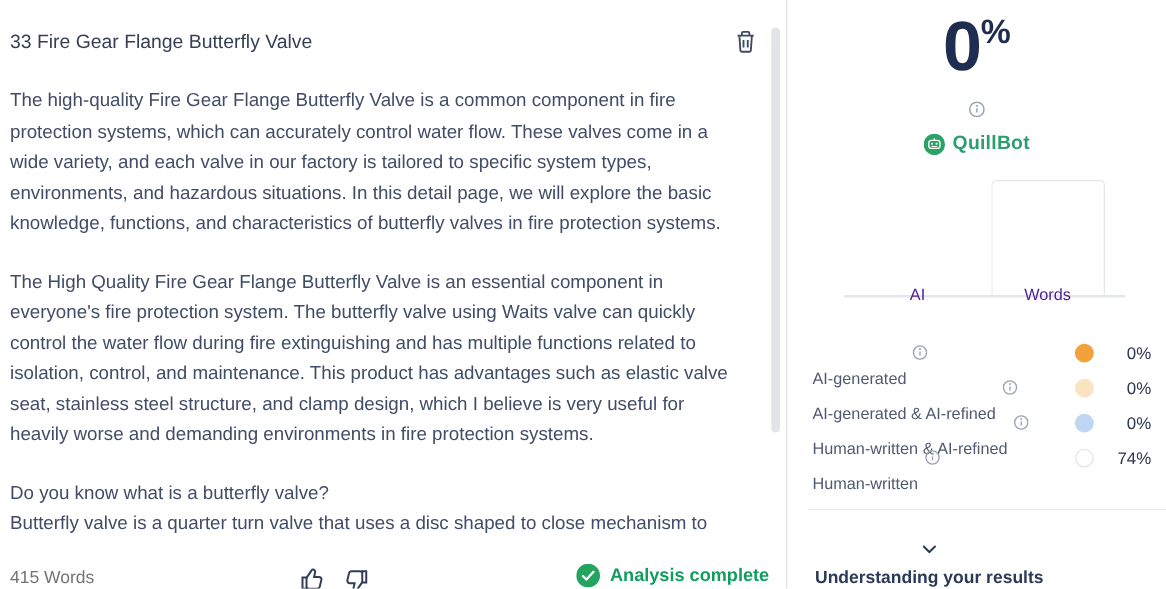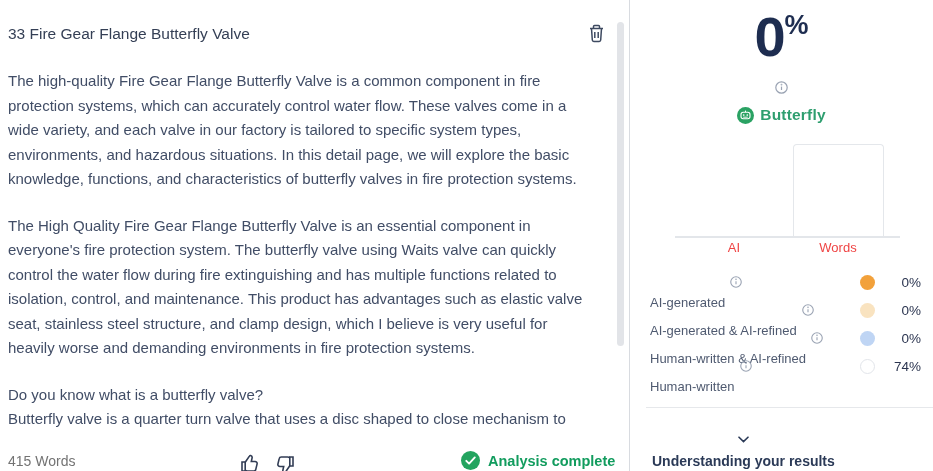--- a/index.html
+++ b/index.html
@@ -44,22 +44,22 @@
     color:#2b3550; display:flex; justify-content:center; align-items:center; gap:6px; }
   .brand { position:absolute; top:106px; left:0; width:100%; display:flex; justify-content:center;
     align-items:center; gap:6px; }
   .brand-text { font-size:15.5px; font-weight:600; color:#2e9e6f; letter-spacing:0.2px; }
 
   
   .chart-baseline { position:absolute; top:236px; left:45px; width:225px; height:2px; background:#e3e6ea; }
   .bar { position:absolute; bottom:235px; width:91px; background:#ffffff;
     border:1px solid #e4e7eb; border-bottom:none; border-radius:4px 4px 0 0; }
   .bar-human { left:163px; }
-  .bar-label { position:absolute; top:240px; width:80px; text-align:center;
-    font-size:13px; color:#ef4444; }
+  .bar-label { position:absolute; top:228px; width:80px; text-align:center;
+    font-size:13px; color:#4c1d95; }
   .label-ai { left:64px; }
   .label-human { left:168px; }
 
   
   .legend { position:absolute; top:268px; left:20px; right:12px; }
   .legend-row { display:flex; align-items:center; height:28px; }
   .legend-label { font-size:13px; color:#4f5a70;margin-top:41px; }
   .legend-row .spacer { flex:1; }
   .dot { width:15px; height:15px; border-radius:50%; flex:0 0 auto; }
   .legend-value { width:42px; text-align:right; font-size:13.5px; color:#2b3550; margin-left:4px; }
@@ -166,21 +166,21 @@
       <span>
         <svg width="17" height="17" viewBox="0 0 17 17">
           <circle cx="8.5" cy="8.5" r="8.5" fill="#2aa263"></circle>
           <rect x="4" y="5.3" width="9" height="6.4" rx="2.2" fill="none" stroke="#fff" stroke-width="1.1"></rect>
           <circle cx="6.7" cy="8" r="0.85" fill="#fff"></circle>
             <circle cx="10.3" cy="8" r="0.85" fill="#fff"></circle>
           <path d="M6.6 10.2 h3.8" stroke="#fff" stroke-width="0.9" stroke-linecap="round"></path>
           <path d="M8.5 5.2 V3.6" stroke="#fff" stroke-width="1"></path>
         </svg>
       </span>
-      <span class="brand-text">Butterfly</span>
+      <span class="brand-text">QuillBot</span>
     </div>
 
     <div class="bar bar-human" style="height: 92px;"></div>
     <div class="chart-baseline"></div>
     <div class="bar-label label-ai">AI</div>
     <div class="bar-label label-human">Words</div>
 
     <div class="legend">
       <div class="legend-row">
         <span class="legend-label-wrap">

